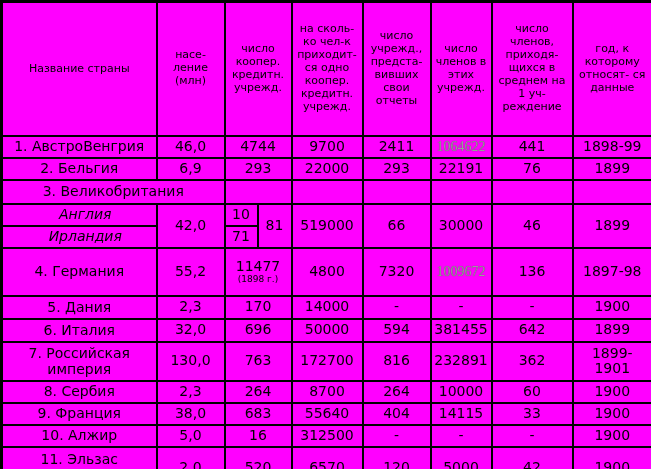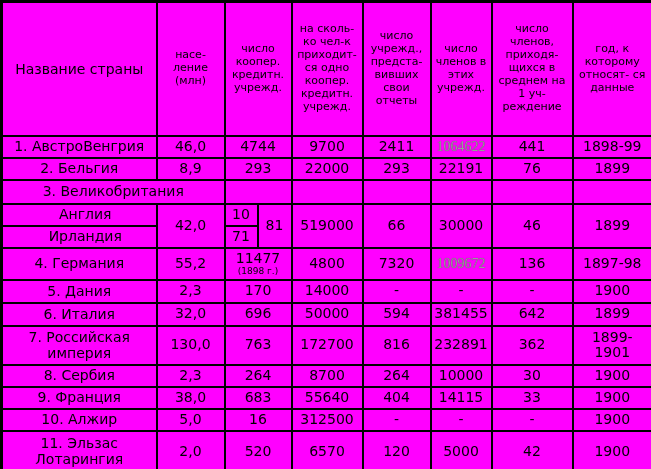--- a/index.html
+++ b/index.html
@@ -29,49 +29,49 @@
     white-space: pre-line;
     overflow: hidden;
     font-weight: normal;
   }
   table.stats { border: 3px solid #000000; }
   th.colhdr {
     font-size: 11px;
     line-height: 1.18;
   }
   th.name-hdr {
-    font-size: 14px;
+    font-size: 11px;
     text-align: left;
     padding-left: 10px;
   }
   td.nm {
     text-align: left;
     padding-left: 3px;
     font-size: 14px;
     line-height: 1.15;
   }
-  td.nm.ind { padding-left: 14px; }
+  td.nm.ind { padding-left: 14px; font-style: italic; }
   td.val {
     font-size: 14px;
     line-height: 1.1;
   }
   td.dith {
     color: #9b9b9b;
     text-shadow: 0 0 1px #444444;
     font-family: Liberation Serif, serif;
   }
   td.val .note {
     font-size: 9px;
     line-height: 1;
     margin-top: 1px;
   }
   tr.h134 { height: 134px; }
   tr.h22  { height: 22px; }
   tr.h20  { height: 24px; }
-  tr.h32  { height: 32px; }
+  tr.h32  { height: 48px; }
   tr.h23  { height: 23px; }
   tr.h39  { height: 39px; }
   tr.h42  { height: 42px; }
 </style>
 </head>
 <body>
 
 <div id="table-wrap">
 <table class="stats">
   <colgroup>
@@ -131,21 +131,21 @@
       <td class="val">46,0</td>
       <td class="val" colspan="2">4744</td>
       <td class="val">9700</td>
       <td class="val">2411</td>
       <td class="val dith">1064622</td>
       <td class="val">441</td>
       <td class="val">1898-99</td>
     </tr>
     <tr class="h22">
       <td class="nm">2. Бельгия</td>
-      <td class="val">8,9</td>
+      <td class="val">6,9</td>
       <td class="val" colspan="2">293</td>
       <td class="val">22000</td>
       <td class="val">293</td>
       <td class="val">22191</td>
       <td class="val">76</td>
       <td class="val">1899</td>
     </tr>
     <tr class="h20">
       <td class="nm" colspan="2">3. Великобритания</td>
       <td class="val" colspan="2"></td>
@@ -212,21 +212,21 @@
       <td class="val">1899-
 1901</td>
     </tr>
     <tr class="h22">
       <td class="nm">8. Сербия</td>
       <td class="val">2,3</td>
       <td class="val" colspan="2">264</td>
       <td class="val">8700</td>
       <td class="val">264</td>
       <td class="val">10000</td>
-      <td class="val">30</td>
+      <td class="val">60</td>
       <td class="val">1900</td>
     </tr>
     <tr class="h22">
       <td class="nm">9. Франция</td>
       <td class="val">38,0</td>
       <td class="val" colspan="2">683</td>
       <td class="val">55640</td>
       <td class="val">404</td>
       <td class="val">14115</td>
       <td class="val">33</td>

